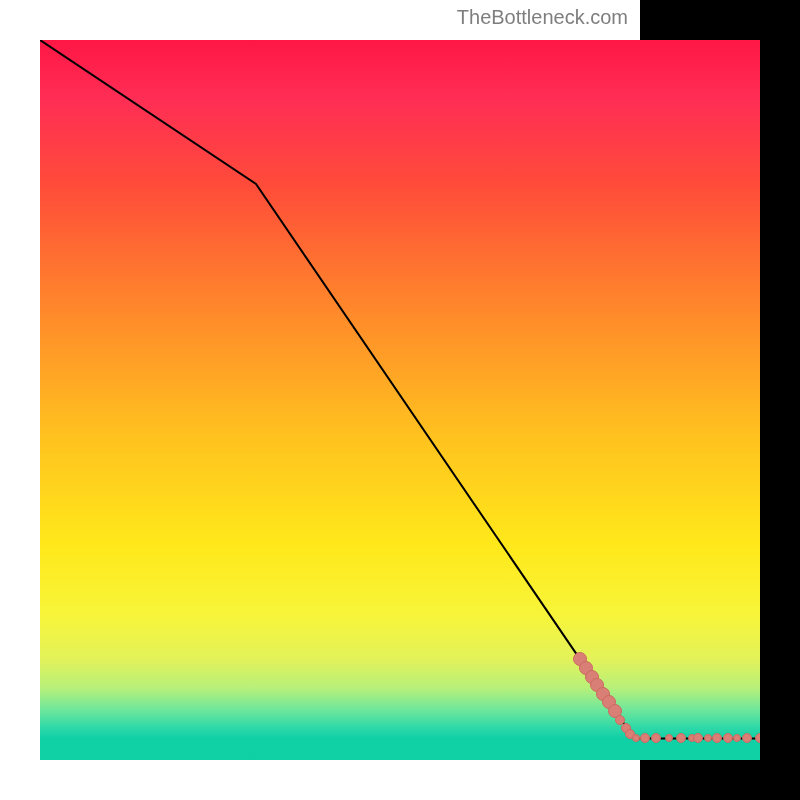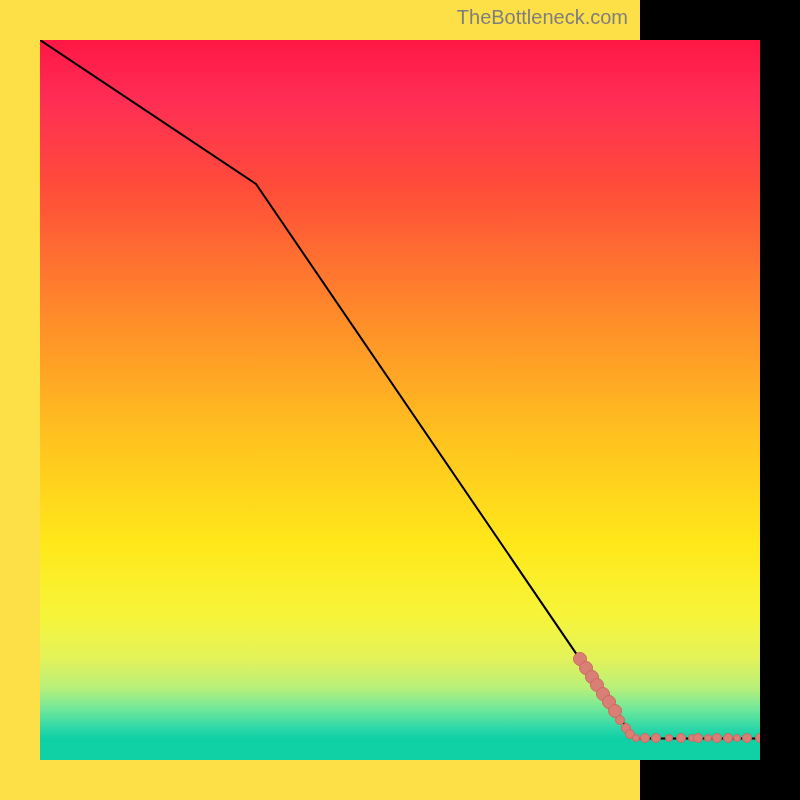--- a/index.html
+++ b/index.html
@@ -8,21 +8,21 @@
     width: 800px;
     height: 800px;
     background: #000;
     overflow: hidden;
     font-family: Arial, Helvetica, sans-serif;
   }
   #container {
     position: relative;
     width: 640px;
     height: 800px;
-    background: #fde047;
+    background: #ffffff;
   }
 
   #plot-area {
     position: absolute;
     left: 40px;
     top: 40px;
     width: 720px;
     height: 720px;
     overflow: hidden;
   }

